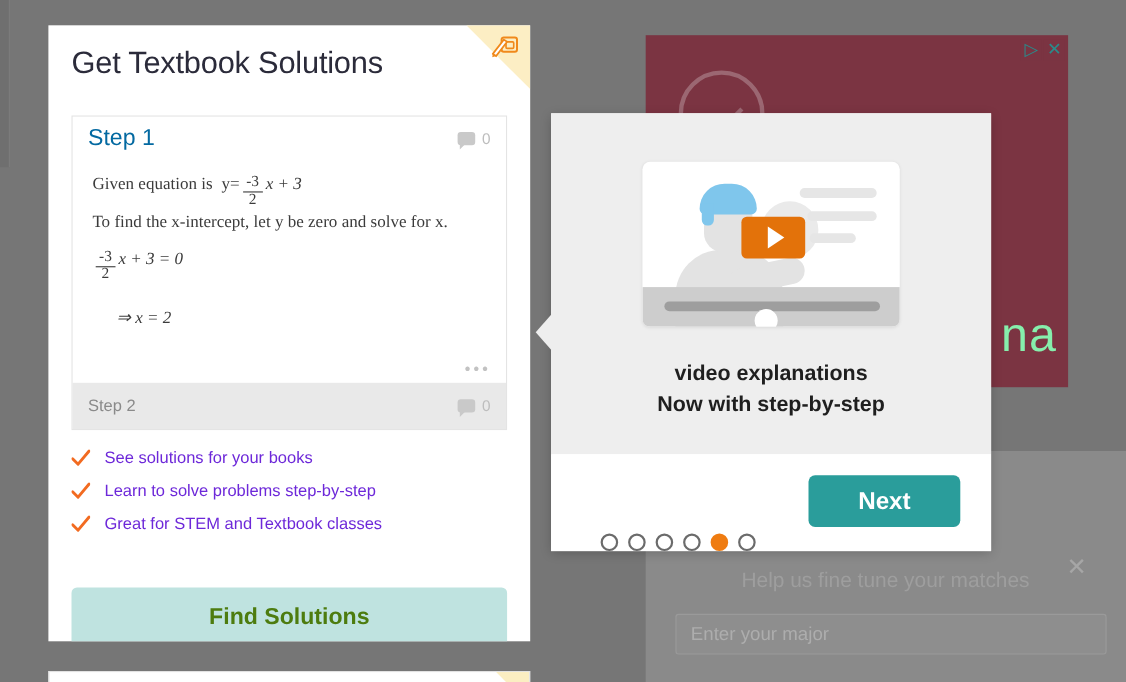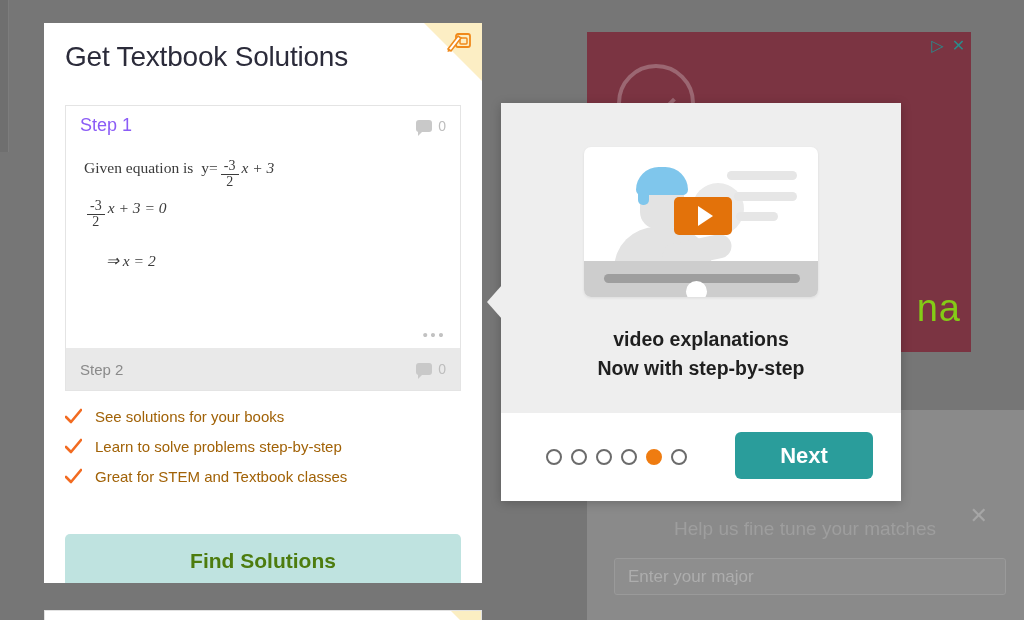--- a/index.html
+++ b/index.html
@@ -28,21 +28,21 @@
     position:absolute; left:30px; top:32px; width:78px; height:78px;
     border:4px solid #9b6772; border-radius:50%;
   }
   .ad-check:after{
     content:""; position:absolute; left:15px; top:28px;
     width:34px; height:17px; border-left:4px solid #9b6772;
     border-bottom:4px solid #9b6772; transform:rotate(-45deg);
   }
   .ad-word {
     position:absolute; right:10px; bottom:22px;
-    font-size:38px; color:#84cc16; letter-spacing:1px;
+    font-size:44px; color:#86efac; letter-spacing:1px;
     font-family:"Liberation Sans", sans-serif;
   }
   .ad-controls {
     position:absolute; right:3px; top:4px; display:flex; gap:2px; align-items:center;
   }
   .adc-btn {
     background:#7b3442; width:19px; height:19px;
     display:flex; align-items:center; justify-content:center;
     color:#2a8b8b; font-size:16px; line-height:1;
   }
@@ -97,21 +97,21 @@
   }
 
   .solution-box {
     position:absolute; left:21px; top:82px; width:396px; height:286px;
     border:1px solid #e4e4e4; background:#fff;
   }
   .step-head {
     height:39px; display:flex; align-items:center;
     padding:0 14px; justify-content:space-between;
   }
-  .step1-label { font-size:18px; color:#8b5cf6; }
+  .step1-label { font-size:21px; color:#0369a1; }
   .step2-label { font-size:15px; color:#8a8a8a; }
   .cmt { display:flex; align-items:center; gap:6px; color:#bdbdbd; font-size:14px; }
   .cmt-bubble {
     width:16px; height:12px; background:#c9c9c9; border-radius:3px; position:relative;
   }
   .cmt-bubble:after{
     content:""; position:absolute; left:2px; bottom:-4px;
     border-top:5px solid #c9c9c9; border-right:5px solid transparent;
   }
 
@@ -135,21 +135,21 @@
 
   .step2-row {
     position:absolute; left:0; right:0; bottom:0; height:42px;
     background:#e9e9e9; display:flex; align-items:center;
     justify-content:space-between; padding:0 14px;
   }
 
   .benefits { position:absolute; left:21px; top:385px; width:400px; }
   .benefit { display:flex; align-items:center; gap:13px; margin-bottom:13px; }
   .chk { width:17px; height:17px; flex:0 0 17px; color:#f26b21; }
-  .benefit-txt { font-size:15px; color:#a16207; }
+  .benefit-txt { font-size:15px; color:#6d28d9; }
 
   .find-btn {
     position:absolute; left:21px; top:511px; width:396px; height:54px;
     background:#bfe3e0; border:none; border-radius:5px;
     color:#4d7c0f; font-size:21px; font-weight:bold;
     font-family:"Liberation Sans", sans-serif; cursor:pointer;
   }
 
   
   .tip {
@@ -222,21 +222,21 @@
   }
 
   .tip-text {
     position:absolute; left:0; right:0; top:222px;
     text-align:center; font-size:19.5px; font-weight:bold;
     color:#1f1f1f; line-height:1.5;
   }
 
   .tip-bottom {
     position:absolute; left:0; right:0; bottom:0; height:88px;
-    background:#fff; display:flex; align-items:center;
+    background:#fff; display:flex; align-items:flex-end;
   }
   .dots { display:flex; gap:9px; margin-left:45px; }
   .dot { width:16px; height:16px; border-radius:50%; border:2.5px solid #6b6b6b; }
   .dot.active { background:#ef7c11; border-color:#ef7c11; }
   .next-btn {
     position:absolute; right:28px; top:19px;
     width:138px; height:47px; background:#2a9d9b;
     border:none; border-radius:6px; color:#fff;
     font-size:22px; font-weight:bold;
     font-family:"Liberation Sans", sans-serif; cursor:pointer;
@@ -289,20 +289,23 @@
 
     <div class="math">
       <div class="math-row">
         <span>Given equation is</span>
         <span style="margin-left:8px">y=</span>
         <span class="frac">
           <span class="num">-3</span>
           <span class="den">2</span>
         </span>
         <span style="font-style:italic">x + 3</span>
+      </div>
+      <div class="math-row math-line2">
+        <span>To find the x-intercept, let y be zero and solve for x.</span>
       </div>
       <div class="math-row math-eq">
         <span class="frac">
           <span class="num">-3</span>
           <span class="den">2</span>
         </span>
         <span style="font-style:italic">x + 3 = 0</span>
       </div>
       <div class="math-row math-res">
         <span style="font-style:italic">⇒ x = 2</span>

